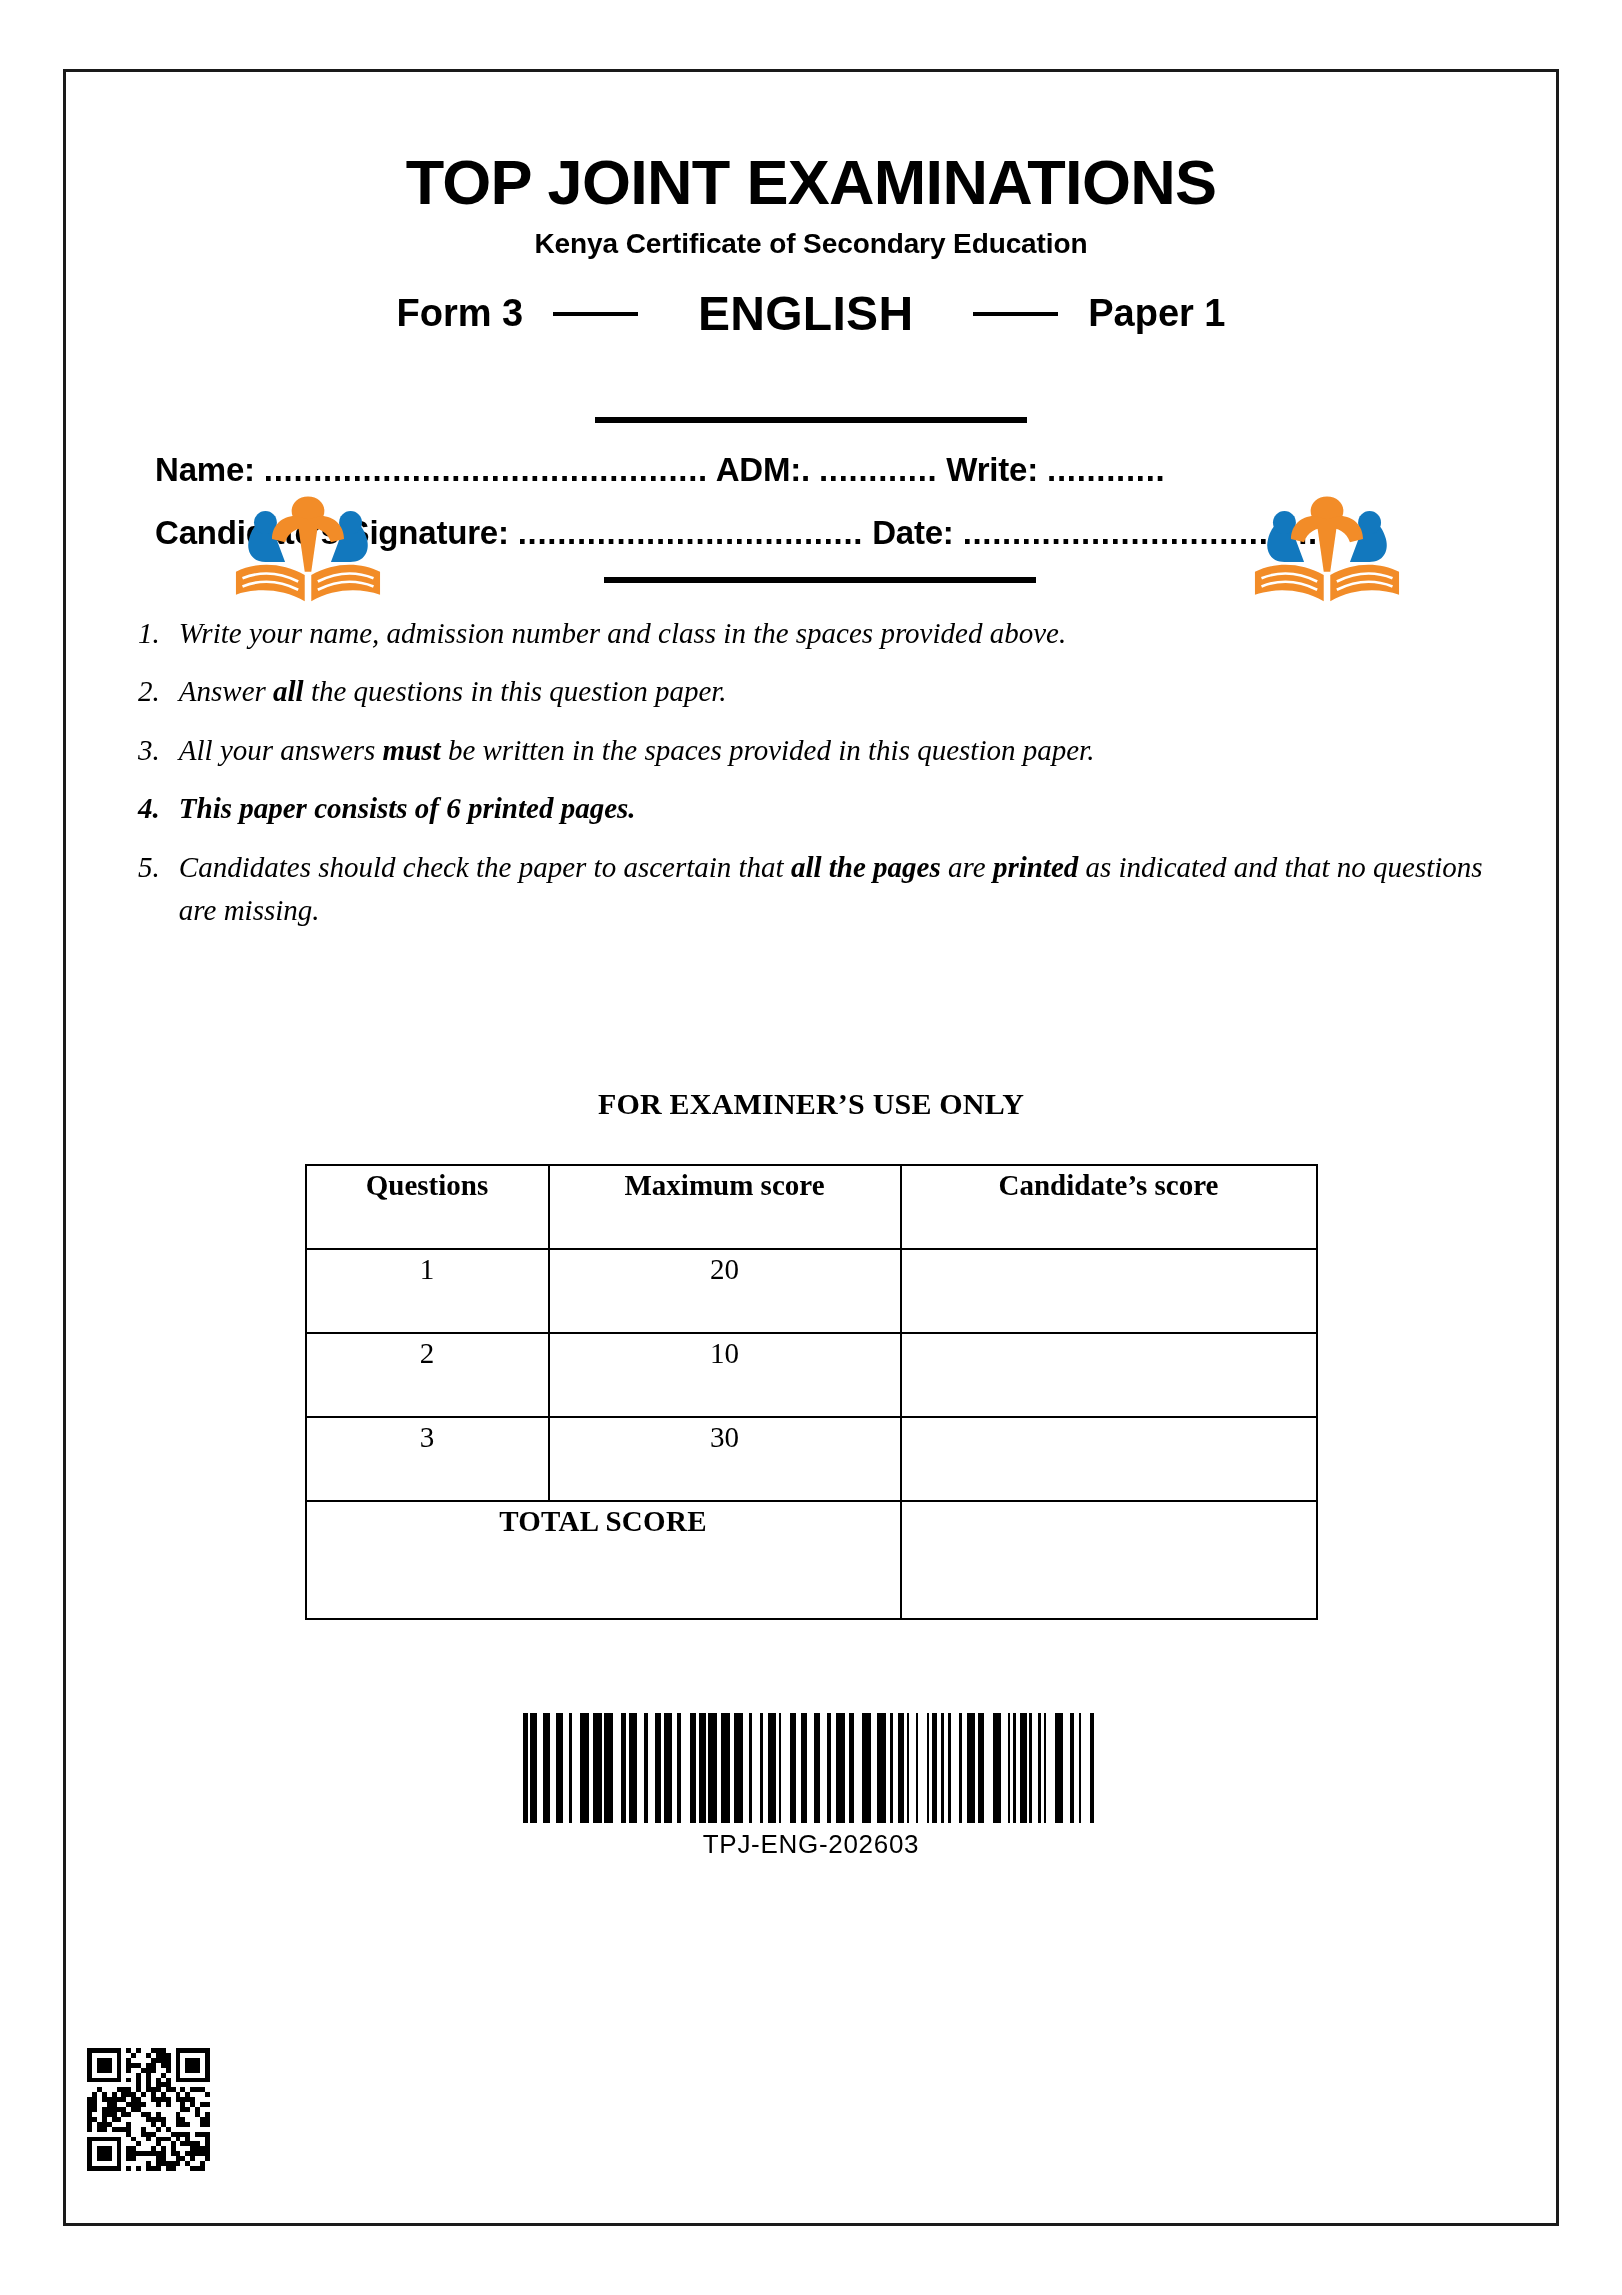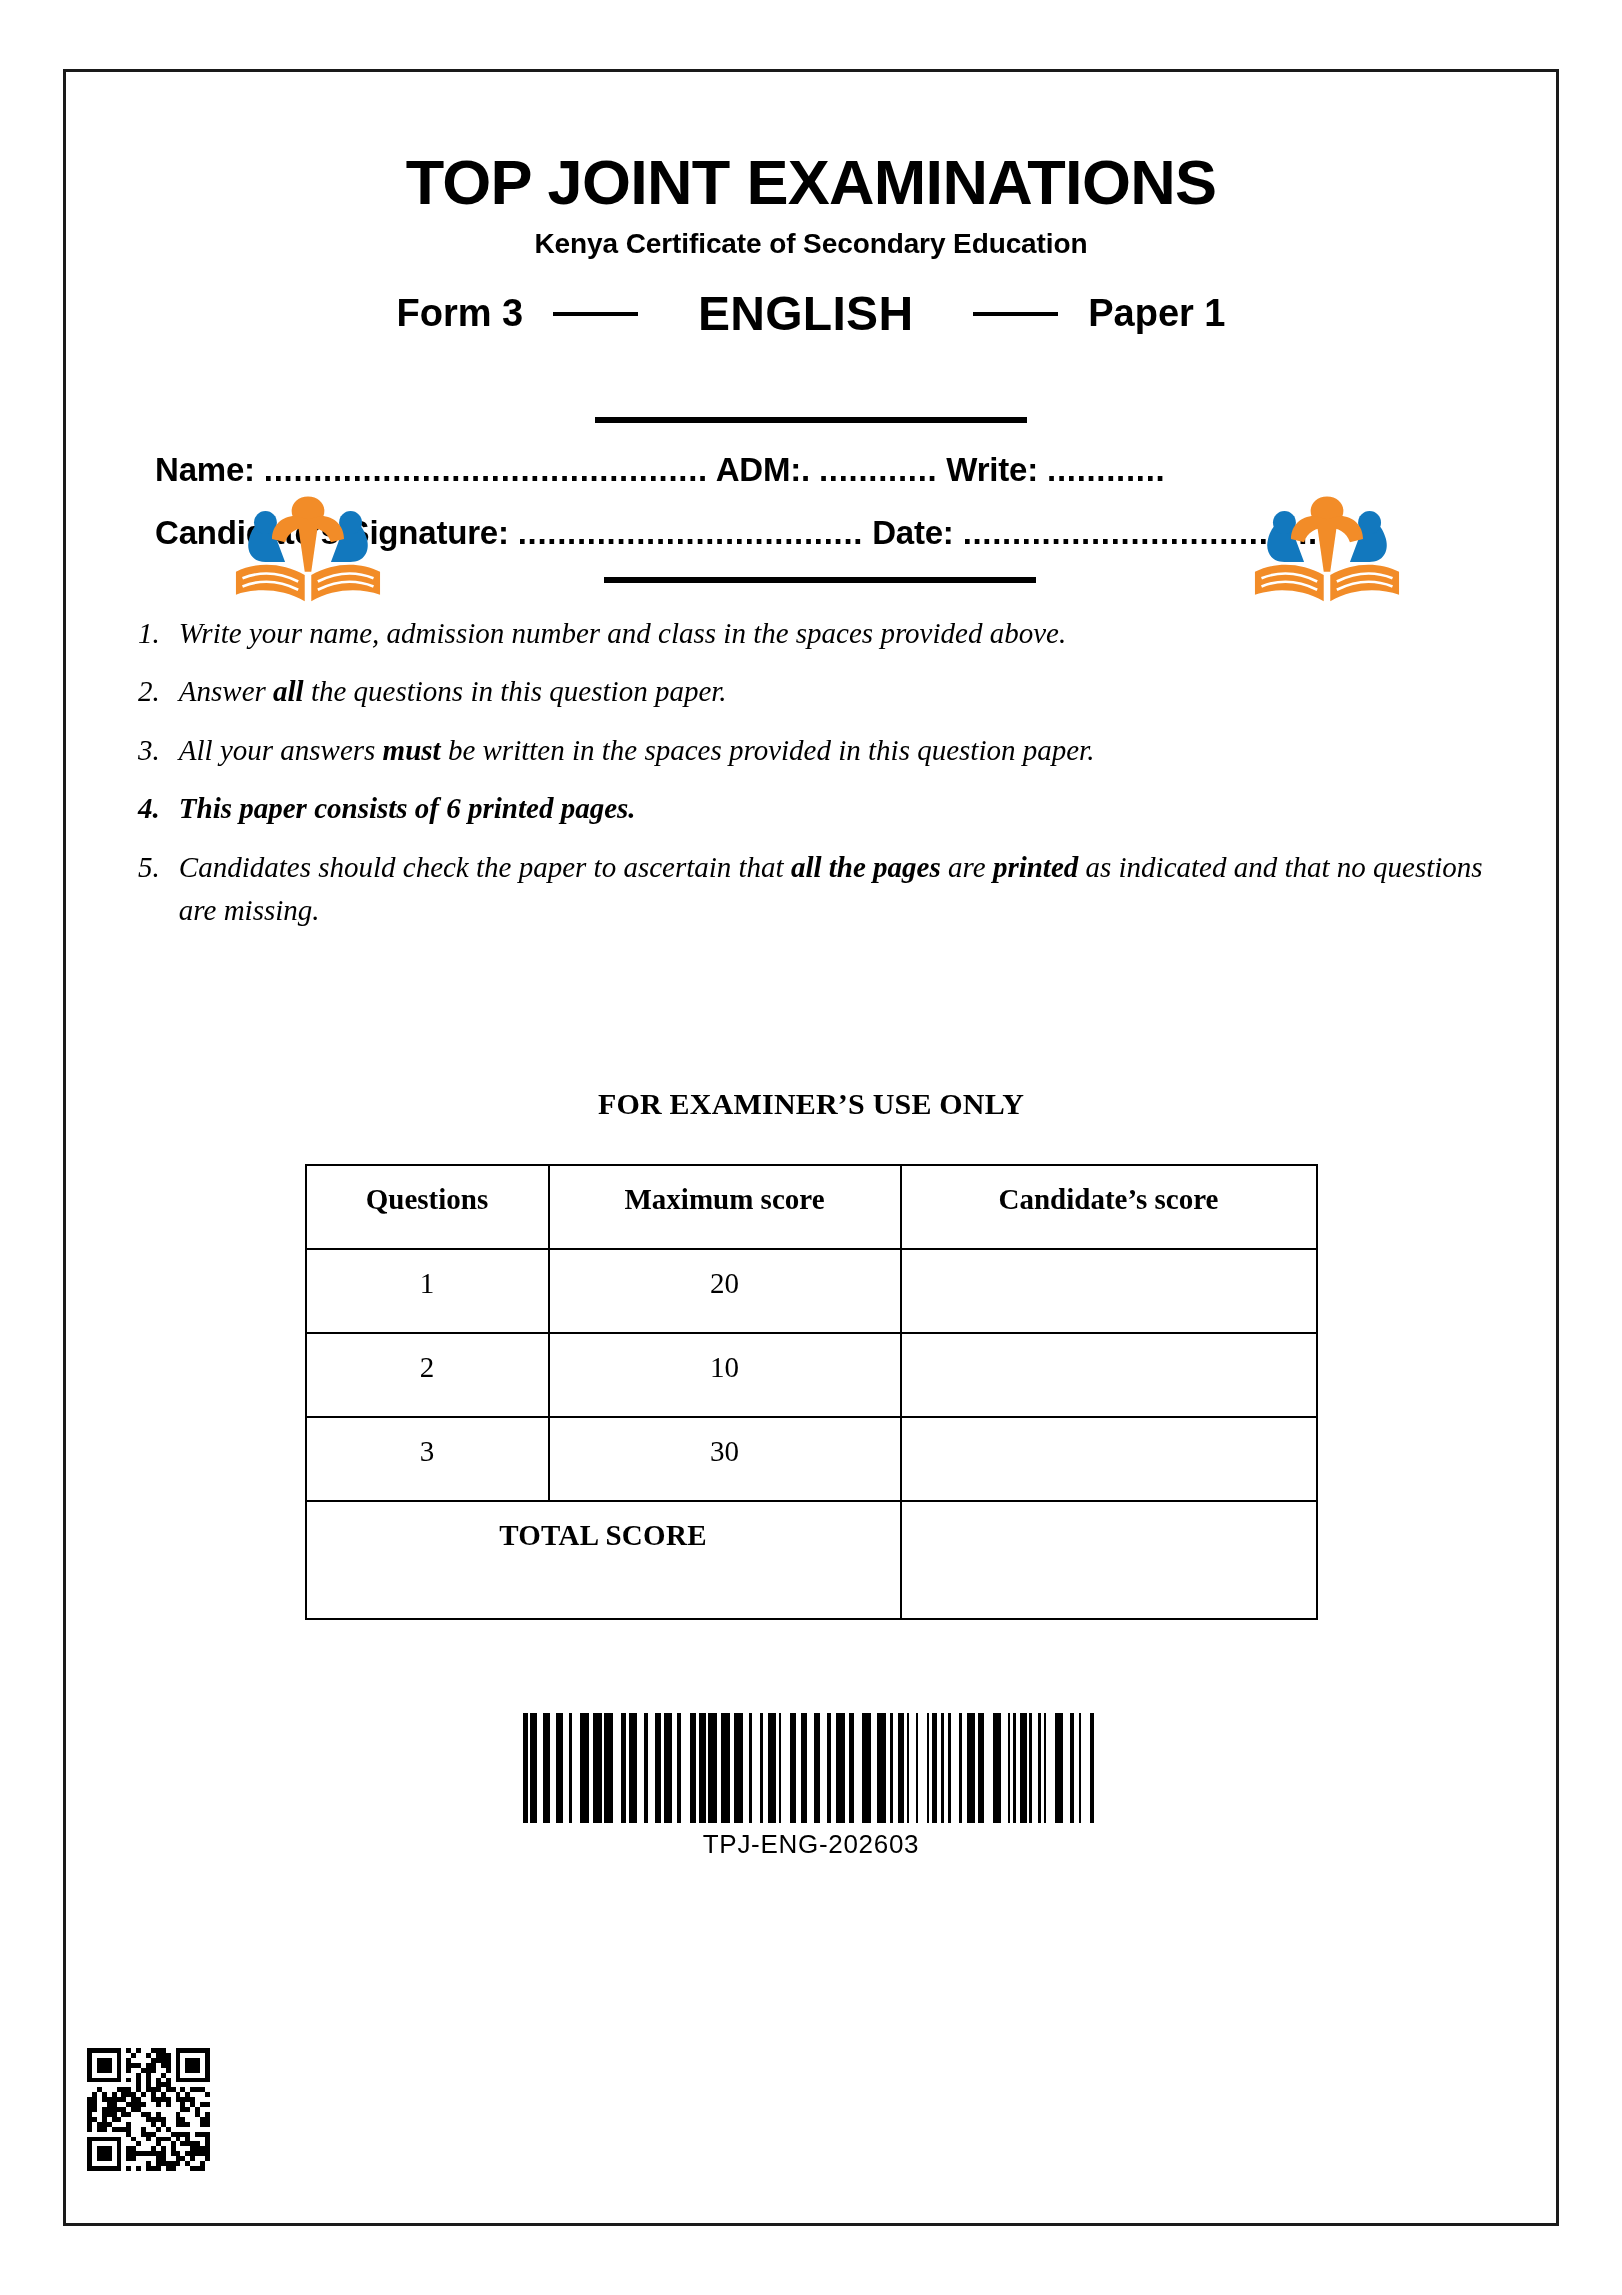--- a/index.html
+++ b/index.html
@@ -182,21 +182,21 @@
     margin: 43px auto 0 auto;
     width: 1012px;
     table-layout: fixed;
   }
   table.examiner td {
     border: 2px solid #000;
     text-align: center;
     font-family: "Liberation Serif", serif;
     font-size: 29px;
     vertical-align: top;
-    padding-top: 17px;
+    padding-top: 3px;
   }
   table.examiner td.col-q  { width: 243px; }
   table.examiner td.col-m  { width: 352px; }
   table.examiner td.col-c  { width: 416px; }
   table.examiner tr.head td {
     font-weight: bold;
     height: 84px;
   }
   table.examiner tr.body td { height: 84px; }
   table.examiner tr.total td {

